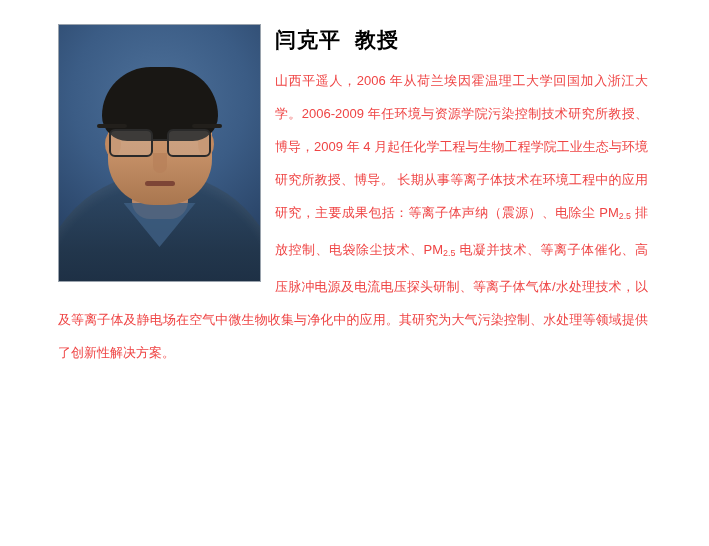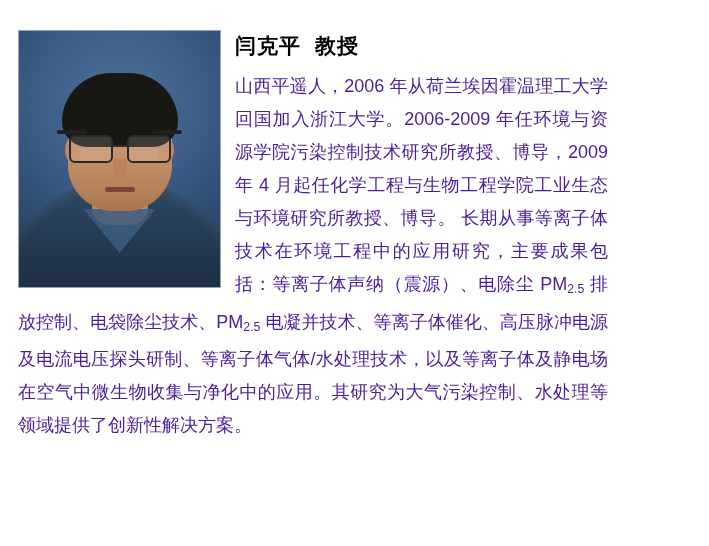--- a/index.html
+++ b/index.html
@@ -11,21 +11,22 @@
     width: 709px;
     height: 546px;
     overflow: hidden;
     font-family: "Liberation Sans", sans-serif;
   }
   .page {
     position: relative;
     width: 626px;
     height: 546px;
     box-sizing: border-box;
-    padding: 26px 18px 10px 18px;
+    padding: 20px 18px 10px 18px;
+    margin-left: 40px;
   }
   .portrait {
     float: left;
     width: 203px;
     height: 258px;
     margin: 4px 14px 2px 0;
     border: 1px solid #9aa3ad;
     box-sizing: border-box;
     background: #2e4a6b;
     position: relative;
@@ -152,23 +153,23 @@
     position: absolute;
     left: 50%;
     top: 156px;
     transform: translateX(-50%);
     width: 30px;
     height: 5px;
     background: #7d4536;
     border-radius: 4px;
   }
   .body-text {
-    font-size: 18px;
+    font-size: 13px;
     line-height: 33px;
-    color: #4c1d95;
+    color: #ef4444;
     text-align: justify;
     text-justify: inter-ideograph;
   }
   .name-line {
     font-size: 21px;
     font-weight: bold;
     color: #000000;
     margin: 6px 0 10px 0;
     letter-spacing: 1px;
   }

